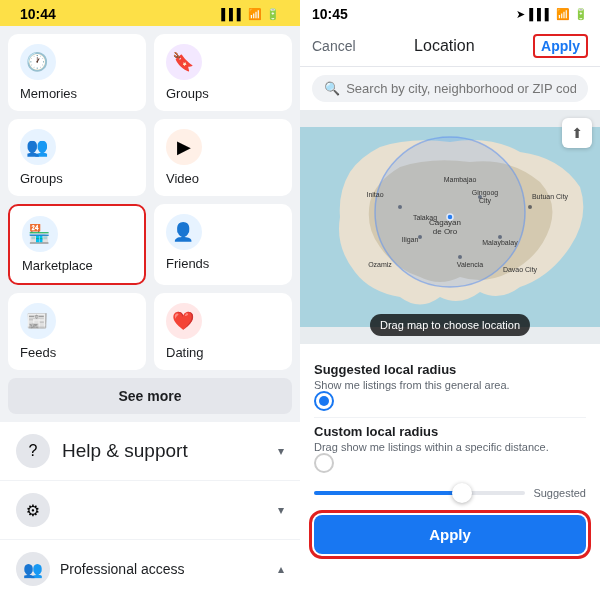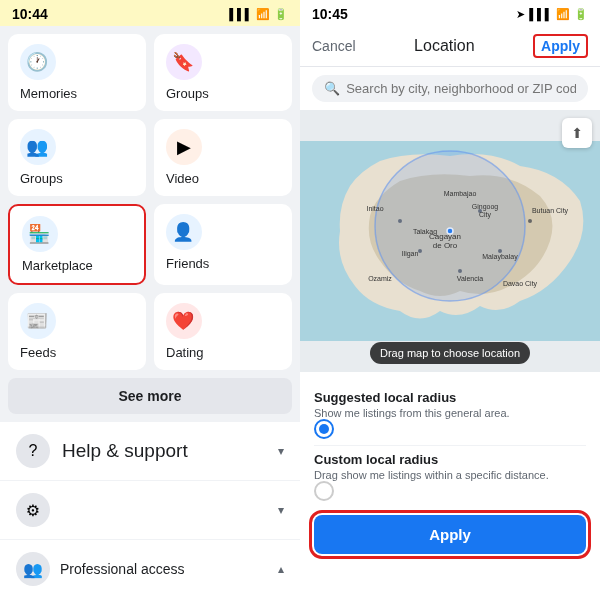--- a/index.html
+++ b/index.html
@@ -15,22 +15,22 @@
     .left-panel {
       width: 300px;
       height: 589px;
       background: #f0f2f5;
       display: flex;
       flex-direction: column;
       overflow: hidden;
     }
 
     .status-bar-left {
-      background: #fef9c3;
-      padding: 6px 12px 4px;
+      background: #fde047;
+      padding: 6px 20px 4px;
       display: flex;
       justify-content: space-between;
       align-items: center;
     }
     .status-time {
       font-size: 14px;
       font-weight: 700;
       color: #000;
     }
     .status-icons {
@@ -532,17 +532,24 @@
     </div>
     <div class="radius-option">
       <div class="radius-option-text">
         <div class="radius-option-title">Custom local radius</div>
         <div class="radius-option-desc">Drag show me listings within a specific distance.</div>
       </div>
       <div class="radio-btn"></div>
     </div>
   </div>
 
+  <div class="slider-section">
+    <div class="slider-track">
+      <div class="slider-fill"></div>
+      <div class="slider-thumb"></div>
+    </div>
+    <span class="slider-label">Suggested</span>
+  </div>
 
   <div class="apply-btn-container">
     <button class="apply-btn">Apply</button>
   </div>
 </div>
 
 </body></html>

